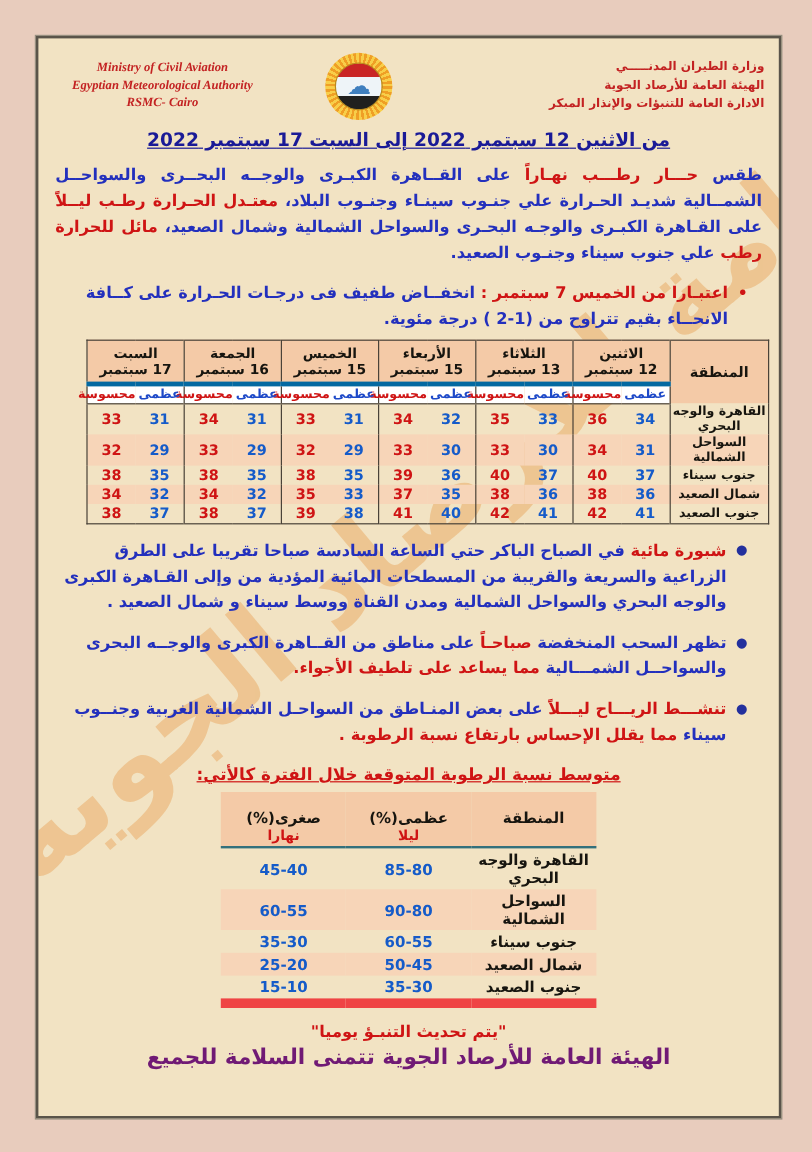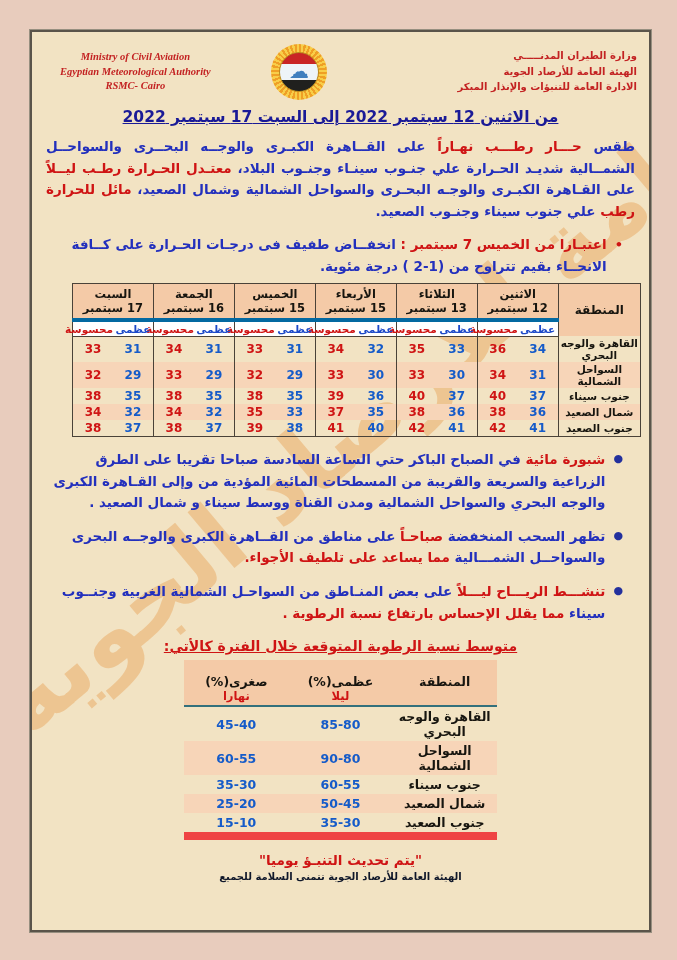--- a/index.html
+++ b/index.html
@@ -145,21 +145,21 @@
   .hum-table td.hregion{color:#17150f;}
   .hum-table td.hval{color:#155bc9;}
   .hum-table tr.alt{background:#f7d5b8;}
   .hum-table tr:last-child td{border-bottom:8px solid #ef4444;}
   
   .update-note{
     text-align:center;color:#cf1414;font-weight:bold;font-size:13.5px;
     direction:rtl;margin-top:12px;
   }
   .wish{
-    text-align:center;color:#0f172a;font-weight:bold;font-size:10px;
+    text-align:center;color:#701a75;font-weight:bold;font-size:18px;
     direction:rtl;margin-top:3px;
   }
 </style>
 </head>
 <body>
 
 <div class="doc">
   <div class="watermark">الهيئة العامة للأرصاد الجوية</div>
 
   <div class="content">

